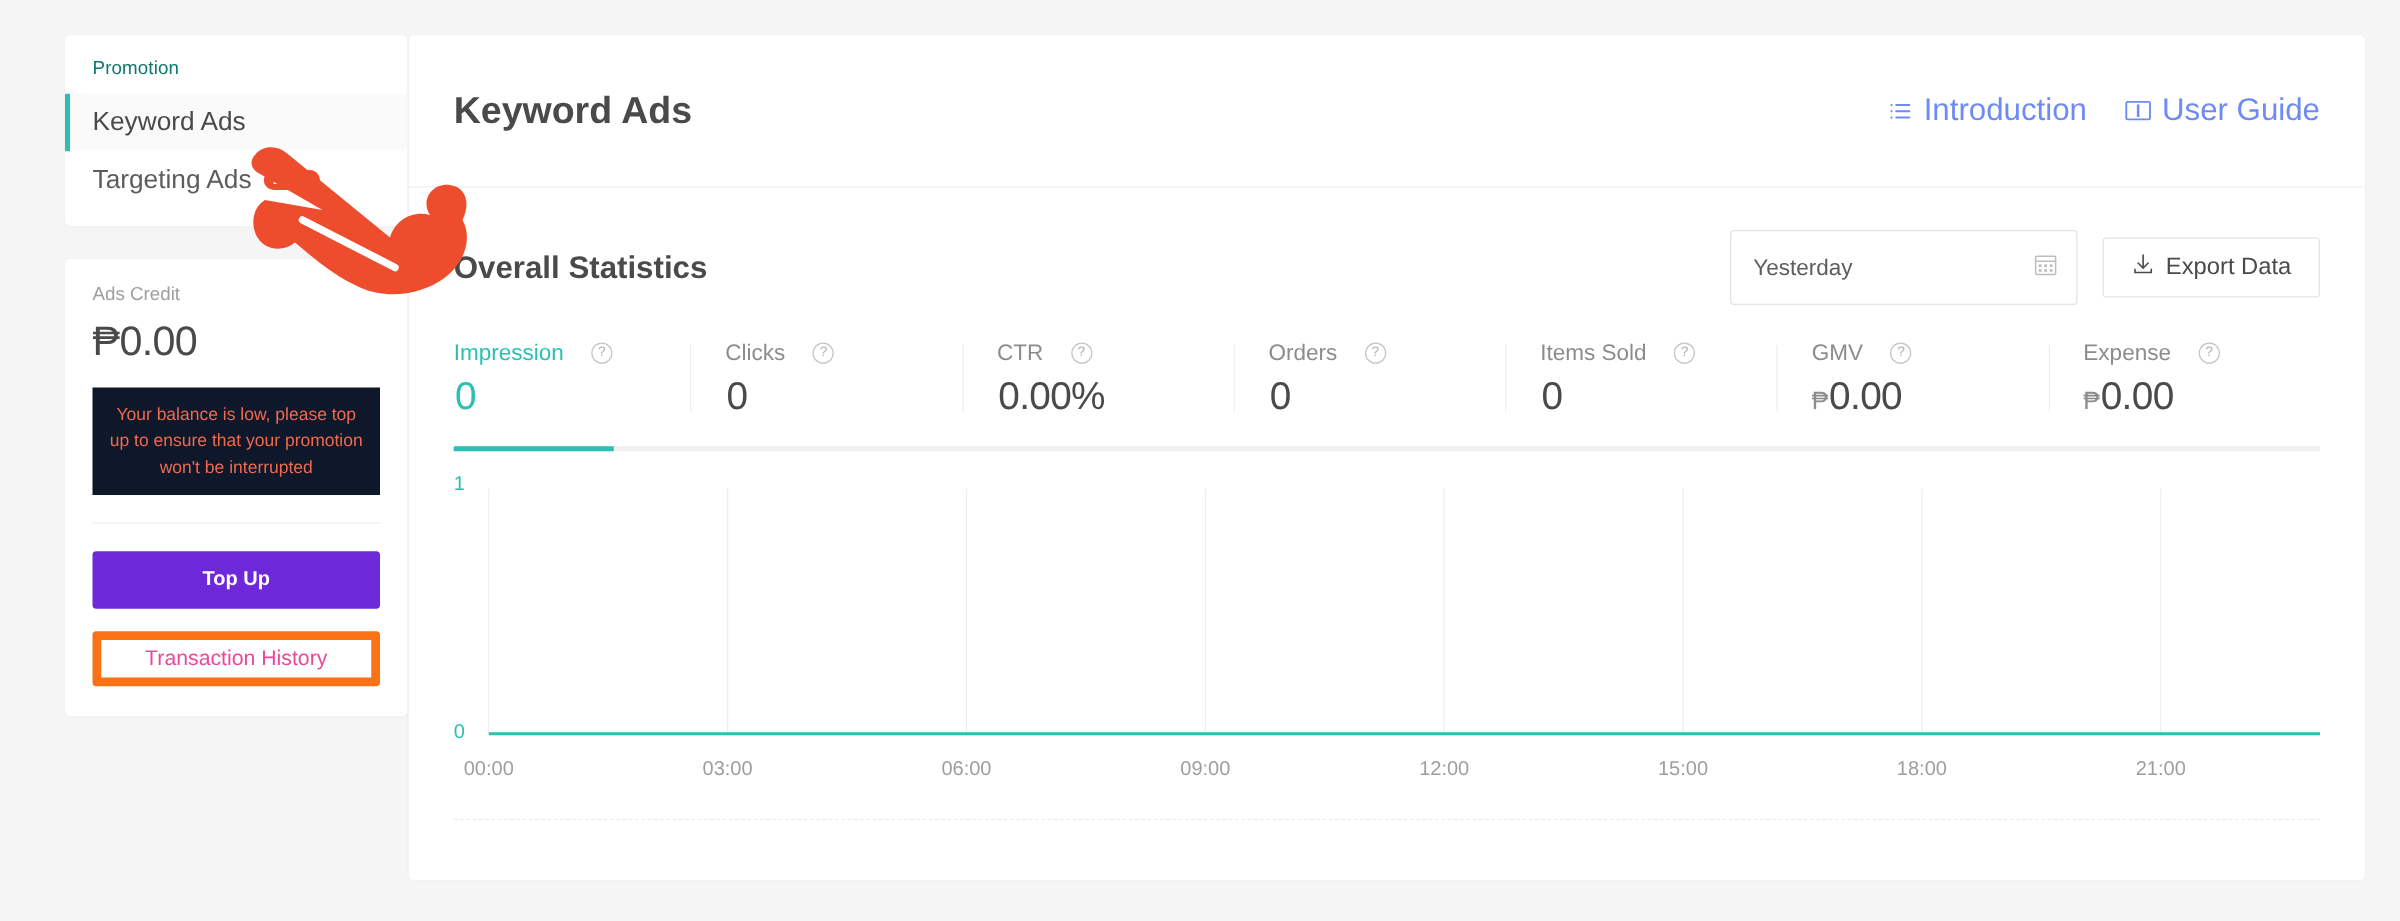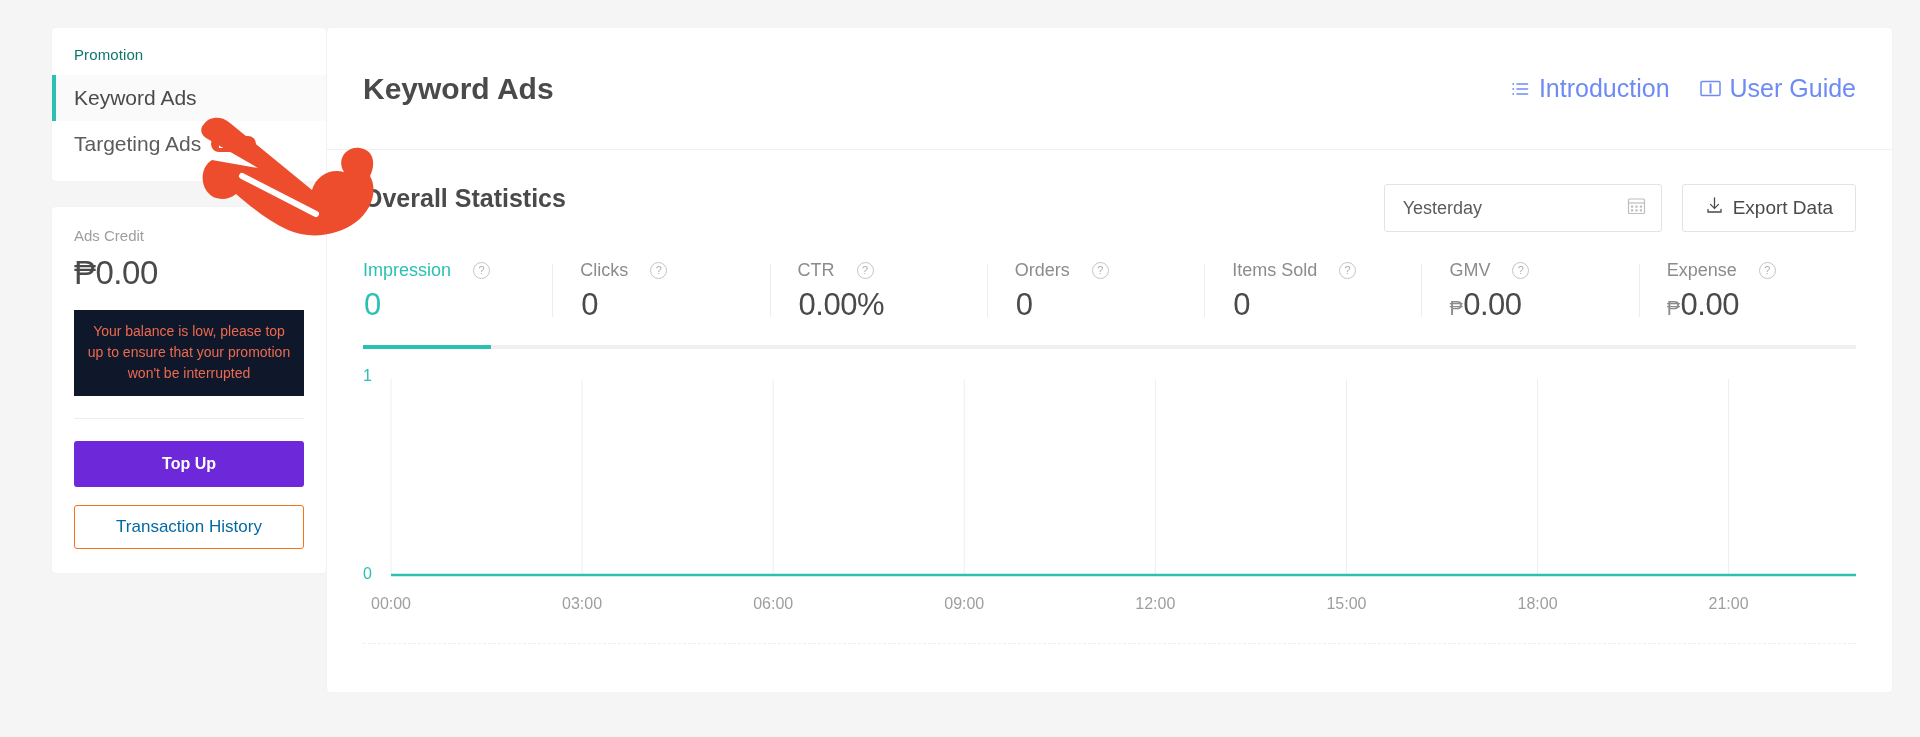--- a/index.html
+++ b/index.html
@@ -48,21 +48,21 @@
     font-size: 14px; line-height: 1.5; padding: 11px 12px 12px 12px; text-align: center;
   }
   .divider-thin { margin-top: 22px; border-top: 1px solid #eeeeee; }
   .btn-topup {
     margin-top: 22px; width: 100%; height: 46px;
     background: #6d28d9; color: #ffffff; border: none; border-radius: 3px;
     font-size: 16px; font-weight: bold; font-family: inherit; cursor: pointer;
   }
   .btn-history {
     margin-top: 18px; width: 100%; height: 44px;
-    background: #ffffff; color: #0369a1; border: 1px solid #f97316; border-radius: 3px;
+    background: #ffffff; color: #ec4899; border: 7px solid #f97316; border-radius: 3px;
     font-size: 17px; font-family: inherit; cursor: pointer;
   }
 
   
   .main { position: absolute; left: 327px; top: 28px; width: 1565px; }
   .panel {
     background: #ffffff; border-radius: 4px; box-shadow: 0 0 2px rgba(0,0,0,0.04);
   }
   .panel-head {
     display: flex; align-items: center; justify-content: space-between;
@@ -70,25 +70,25 @@
   }
   .page-title { font-size: 30px; font-weight: bold; color: #4a4a4a; }
   .head-links { display: flex; align-items: center; gap: 30px; }
   .head-link {
     display: flex; align-items: center; gap: 9px;
     color: #6e8bf5; font-size: 25px; cursor: pointer;
   }
   .head-link svg { display: block; }
 
   .stats-block { padding: 34px 36px 0 36px; }
-  .stats-head { display: flex; justify-content: space-between; }
+  .stats-head { display: flex; align-items: center; justify-content: space-between; }
   .section-title { font-size: 25px; font-weight: bold; color: #4a4a4a; }
   .stats-controls { display: flex; align-items: center; gap: 20px; }
   .date-select {
-    width: 278px; height: 48px; border: 1px solid #e3e3e3; border-radius: 3px;
+    width: 278px; height: 60px; border: 1px solid #e3e3e3; border-radius: 3px;
     display: flex; align-items: center; justify-content: space-between;
     padding: 0 15px 0 18px; color: #5c5c5c; font-size: 18px; cursor: pointer;
     background: #fff;
   }
   .btn-export {
     height: 48px; border: 1px solid #e3e3e3; border-radius: 3px; background: #fff;
     display: flex; align-items: center; gap: 9px; padding: 0 22px;
     color: #4a4a4a; font-size: 19px; font-family: inherit; cursor: pointer;
   }
 

